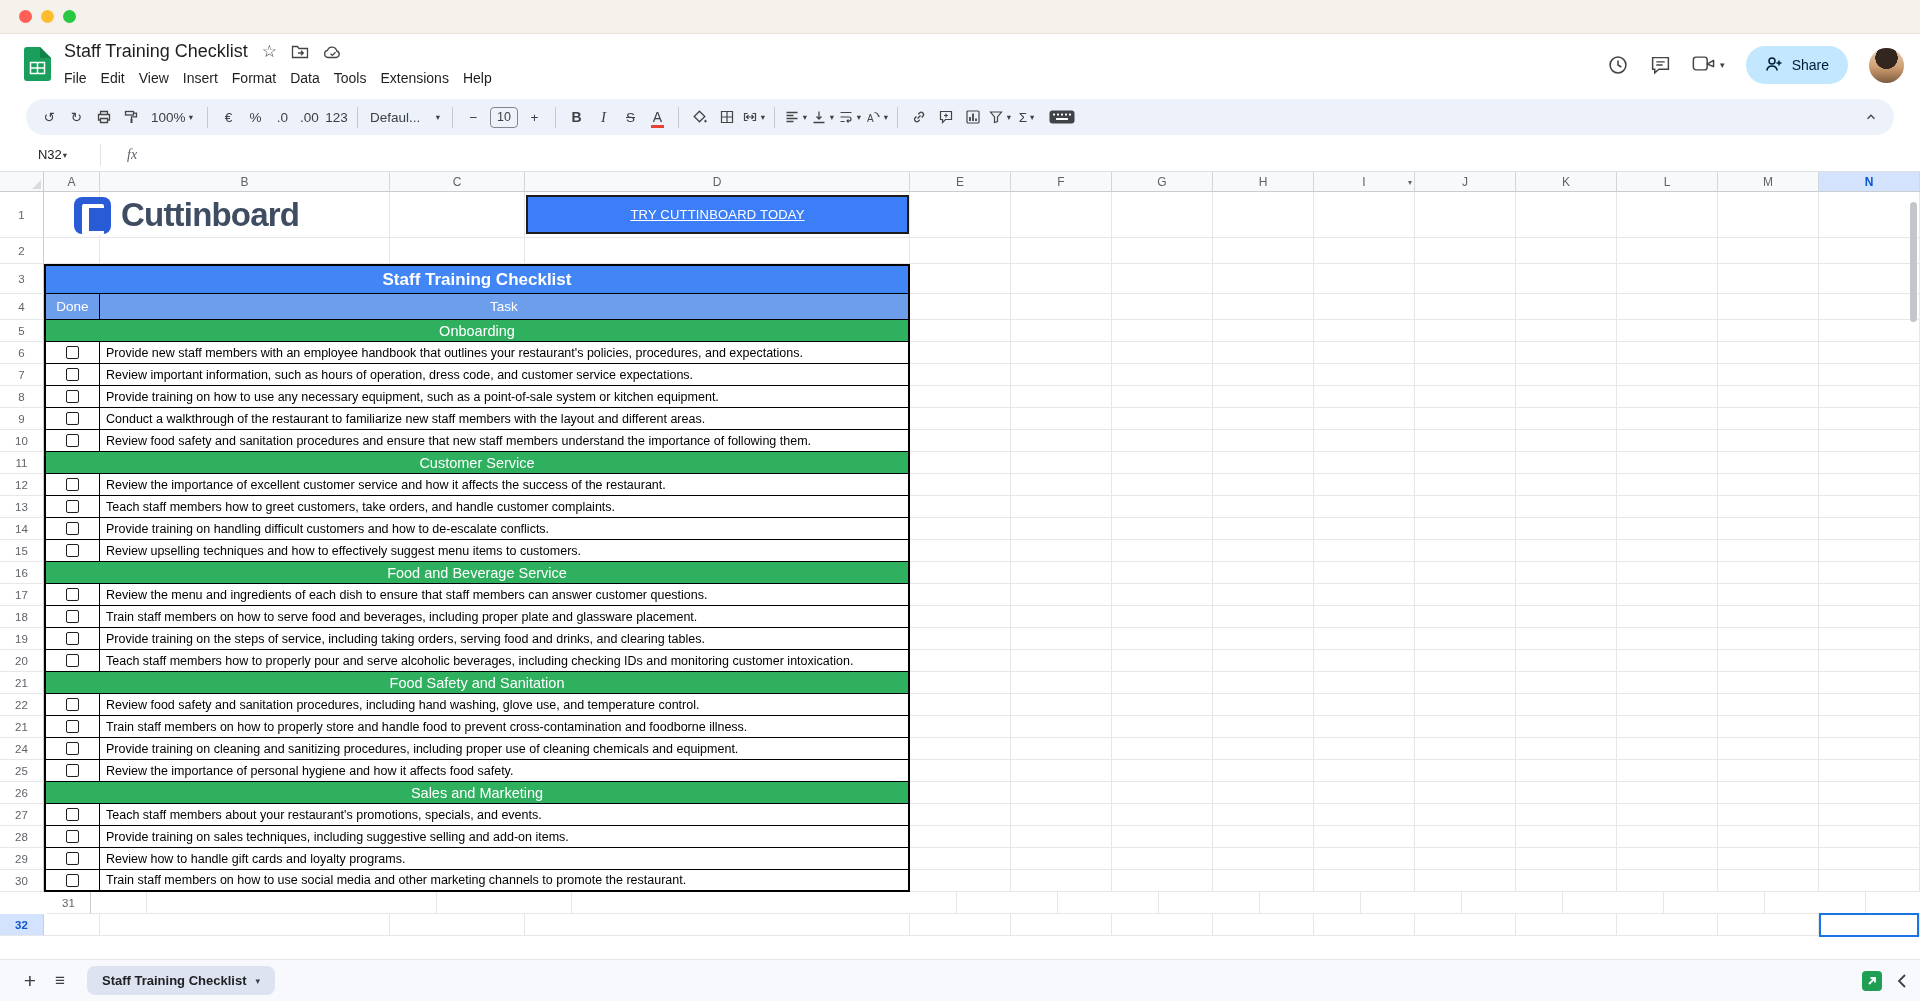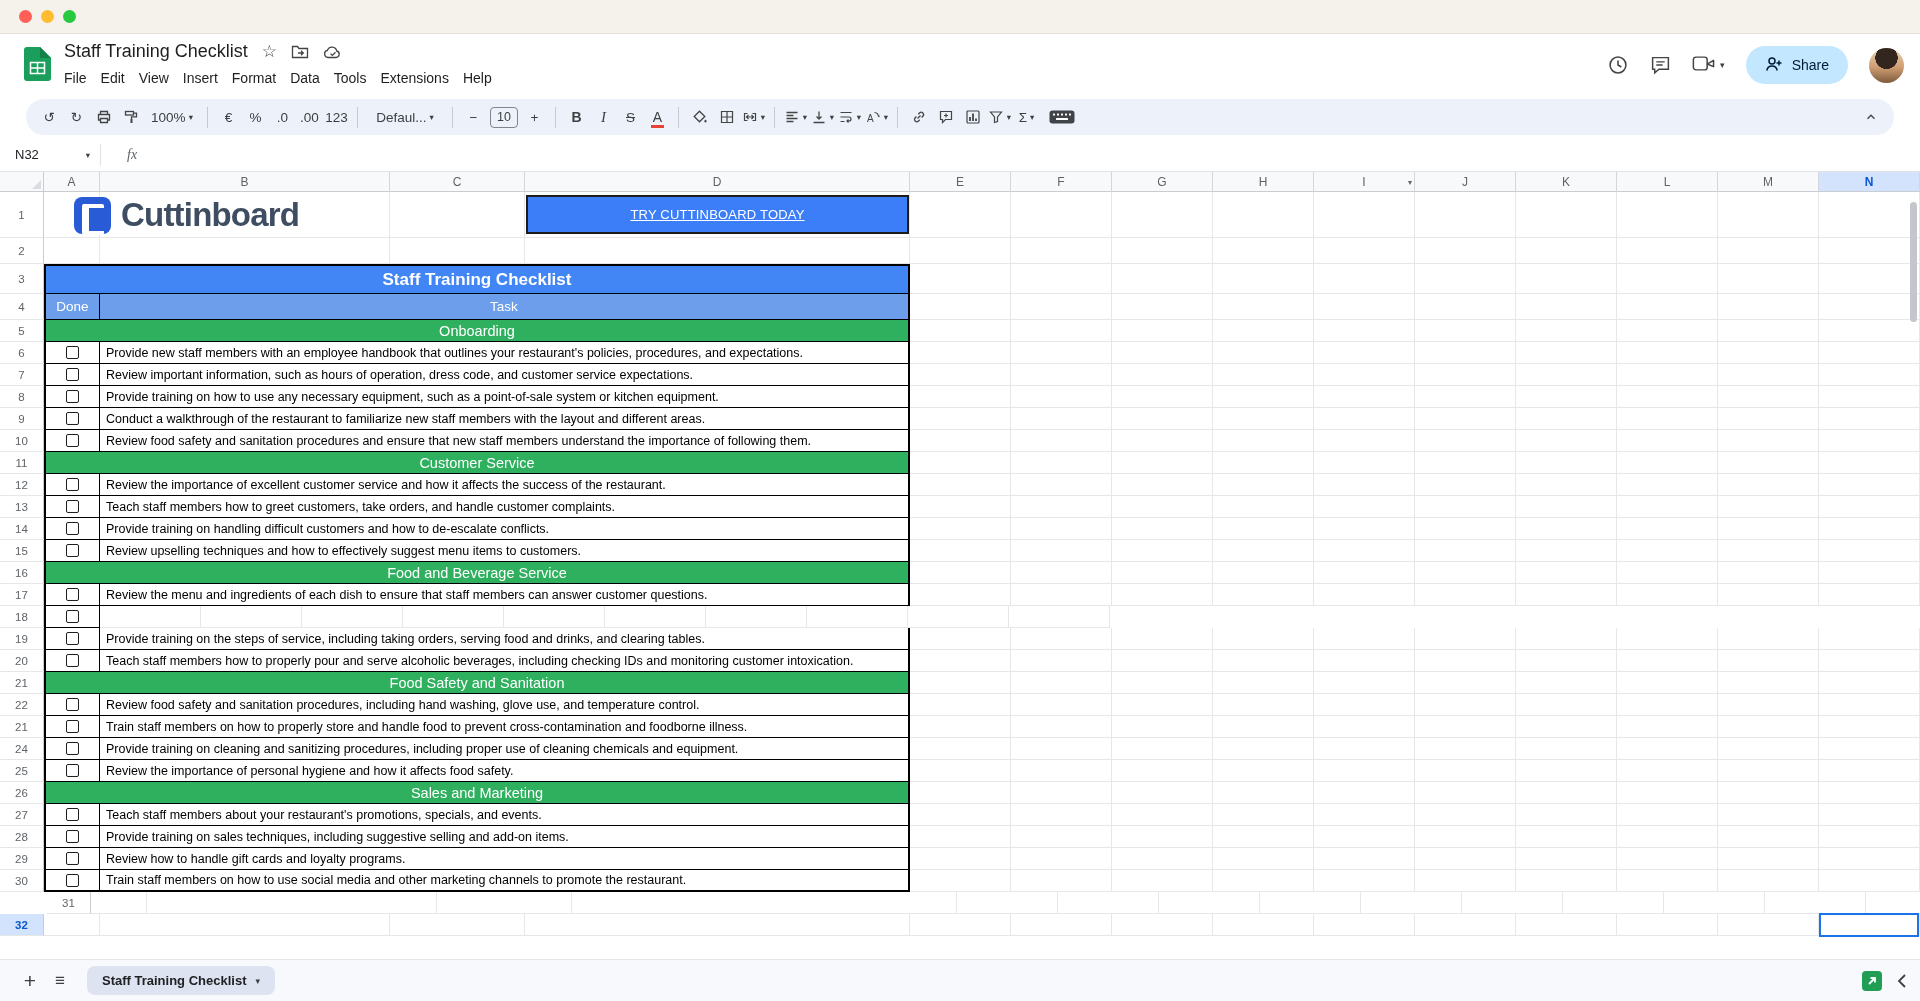--- a/index.html
+++ b/index.html
@@ -35,28 +35,28 @@
   .toolbar{flex:1;height:36px;background:#edf2fa;border-radius:18px;display:flex;align-items:center;padding:0 10px;color:#3c4043}
   .tb-btn{min-width:27px;height:28px;display:flex;align-items:center;justify-content:center;border-radius:4px;font-size:13.5px;gap:2px;flex:none}
   .tb-btn.bold{font-weight:700;font-size:14px}
   .tb-btn.italic{font-style:italic;font-family:"Liberation Serif",serif;font-size:15px}
   .tb-btn.strike{text-decoration:line-through}
   .tb-text-color{position:relative;font-size:14px}
   .tb-text-color::after{content:"";position:absolute;left:7px;right:7px;bottom:3px;height:3px;background:#e94235}
   .tb-sep{width:1px;height:21px;background:#c4c9d4;margin:0 7px;flex:none}
   .tb-caret{font-size:8.5px;color:#3c4043;margin-left:1px}
   .zoom{min-width:56px;justify-content:space-between;padding:0 7px}
-  .font-name{width:80px;justify-content:center;padding:0 5px;font-size:13.5px}
+  .font-name{width:80px;justify-content:space-between;padding:0 5px;font-size:13.5px}
   .font-size-box{width:28px;height:21px;border:1px solid #80868b;border-radius:4px;display:flex;align-items:center;justify-content:center;font-size:12.5px;margin:0 3px;flex:none}
   .tb-spacer{flex:1}
   .kbd-btn{margin-left:8px}
   .si{display:block}
   
   .formula-bar{height:34px;background:#fff;border-bottom:1px solid #dfe2e6;display:flex;align-items:center}
-  .name-box{width:100px;display:flex;align-items:center;justify-content:space-between;padding:0 10px 0 15px;font-size:13px;color:#202124}
+  .name-box{width:100px;display:flex;align-items:center;justify-content:center;padding:0 10px 0 15px;font-size:13px;color:#202124}
   .fb-sep{width:1px;height:22px;background:#dfe2e6}
   .fx{margin-left:26px;font-size:14px;font-style:italic;color:#5f6368;font-family:"Liberation Serif",serif}
   
   .sheet{position:relative;height:787px;background:#fff;overflow:hidden}
   .col-headers{display:flex;height:20px}
   .corner{width:44px;flex:none;background:#f8f9fa;border-right:1px solid #c9cdd2;border-bottom:1px solid #c9cdd2;position:relative}
   .corner::after{content:"";position:absolute;right:2px;bottom:2px;border-left:9px solid transparent;border-bottom:9px solid #dadce0}
   .col-h{height:20px;flex:none;background:#f8f9fa;border-right:1px solid #d3d7db;border-bottom:1px solid #c9cdd2;display:flex;align-items:center;justify-content:center;font-size:12px;color:#5f6368;position:relative}
   .col-h.sel{background:var(--header-highlight);color:#0b57d0;font-weight:700}
   .col-caret{position:absolute;right:2px;top:50%;transform:translateY(-50%);font-size:8px;color:#5f6368}
@@ -640,20 +640,21 @@
         <div class="cell" style="width: 101px;"></div>
         <div class="cell" style="width: 101px;"></div>
         <div class="cell" style="width: 101px;"></div>
         <div class="cell" style="width: 101px;"></div>
       </div>
       <div class="grid-row" style="height: 22px;">
         <div class="row-h">18</div>
         <div class="check-cell" style="width: 56px;">
           <div class="checkbox"></div>
         </div>
+        <div class="task-cell" style="width: 810px;">Train staff members on how to serve food and beverages, including proper plate and glassware placement.</div>
         <div class="cell" style="width: 101px;"></div>
         <div class="cell" style="width: 101px;"></div>
         <div class="cell" style="width: 101px;"></div>
         <div class="cell" style="width: 101px;"></div>
         <div class="cell" style="width: 101px;"></div>
         <div class="cell" style="width: 101px;"></div>
         <div class="cell" style="width: 101px;"></div>
         <div class="cell" style="width: 101px;"></div>
         <div class="cell" style="width: 101px;"></div>
         <div class="cell" style="width: 101px;"></div>

